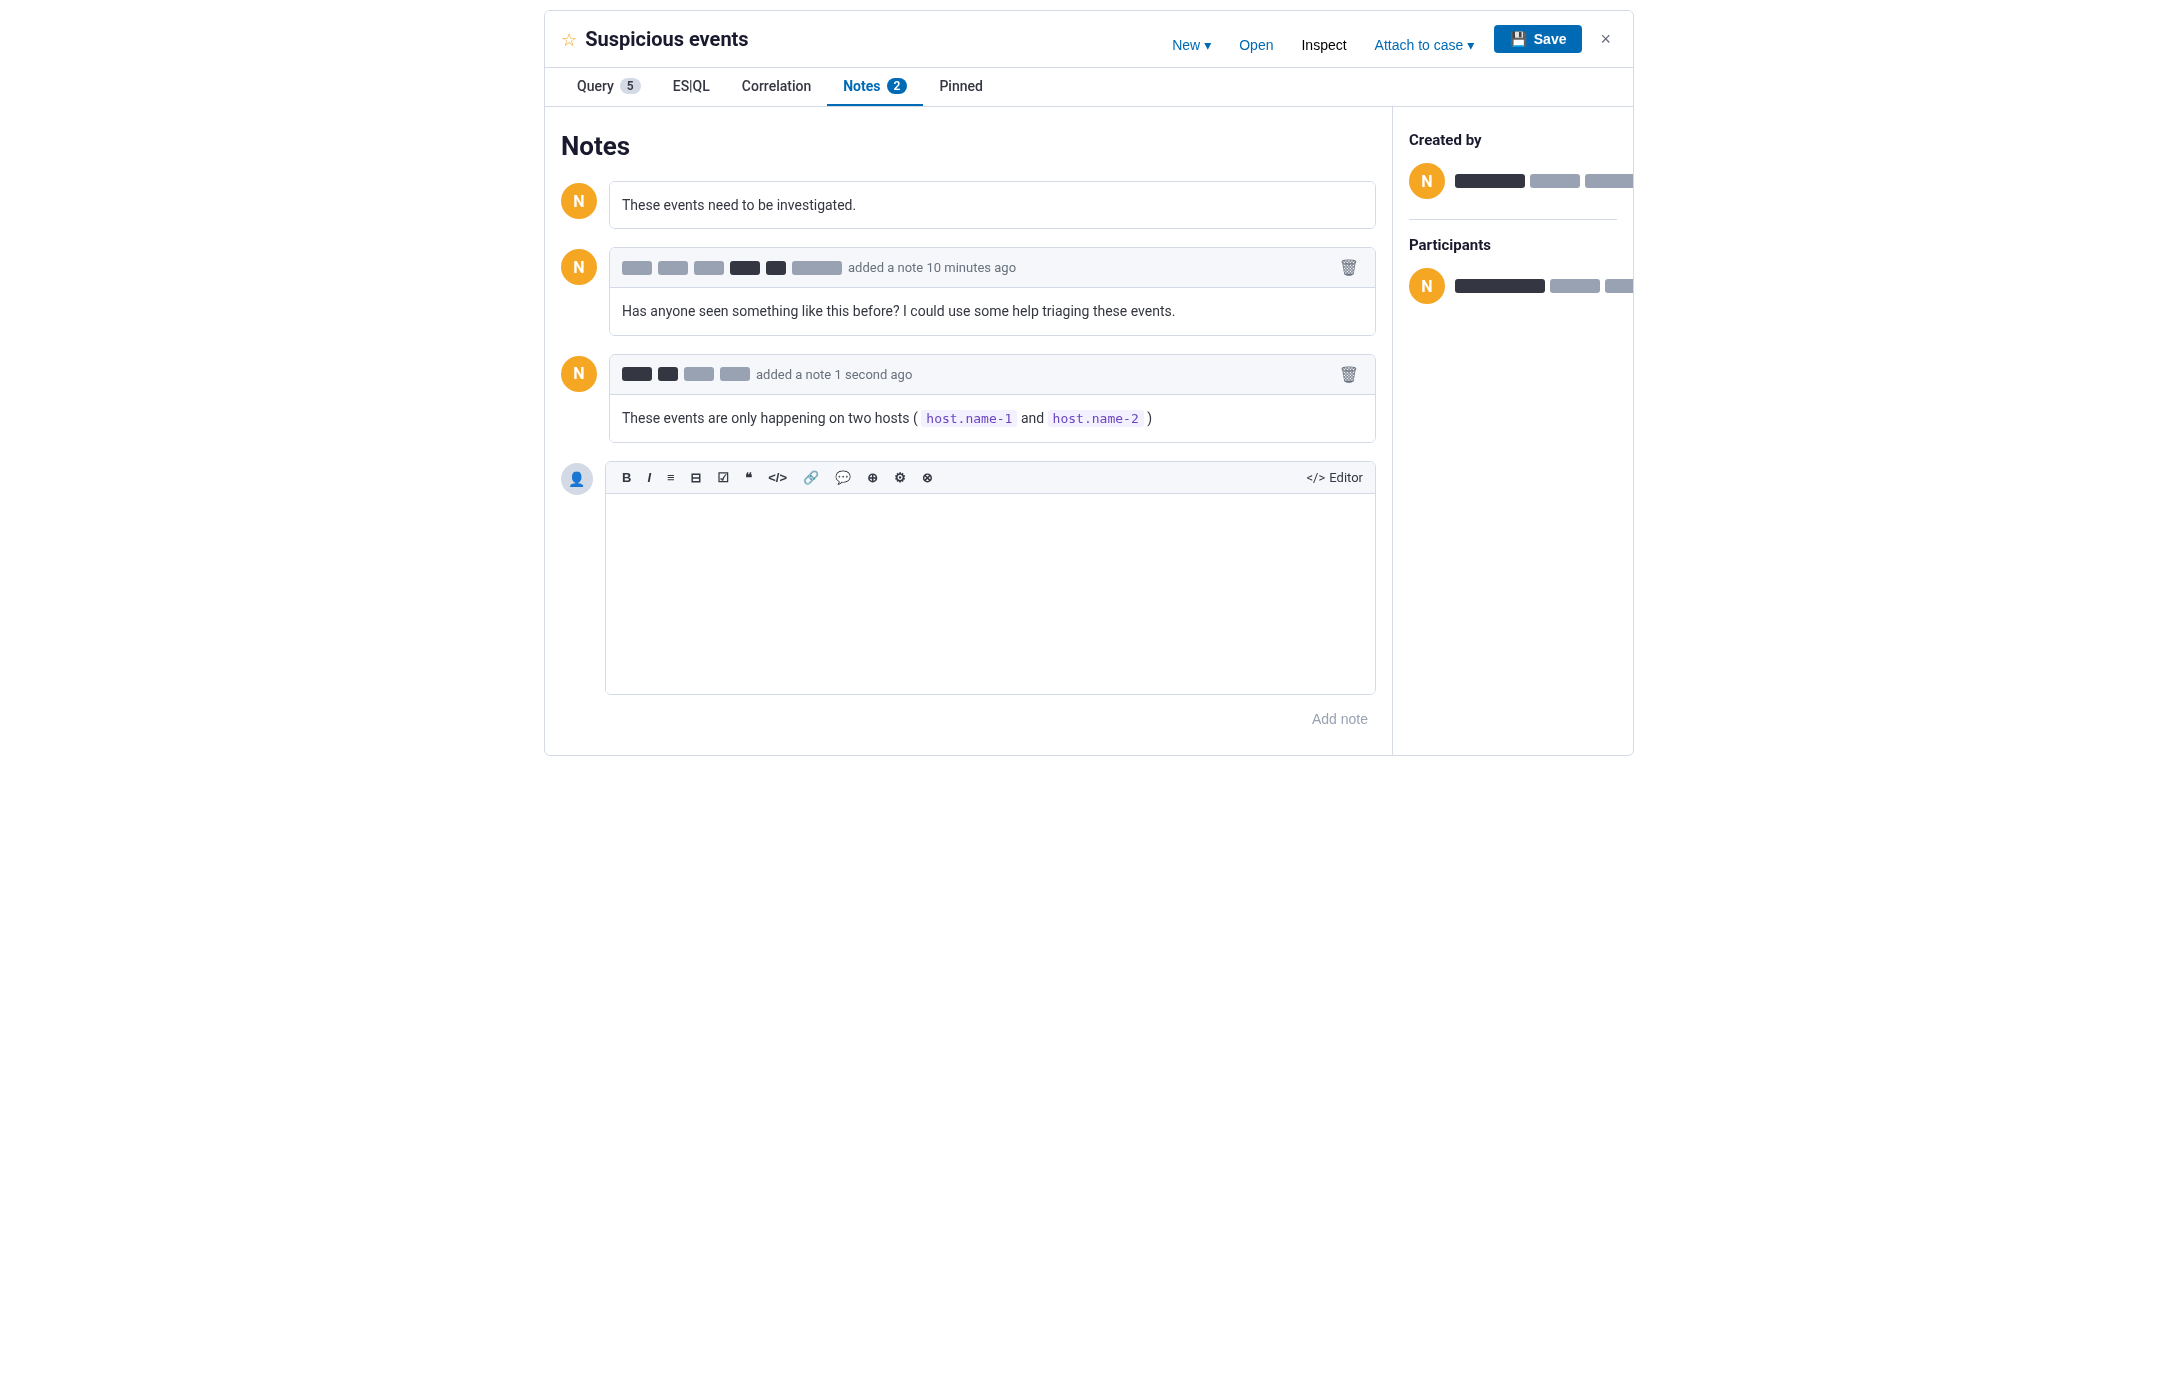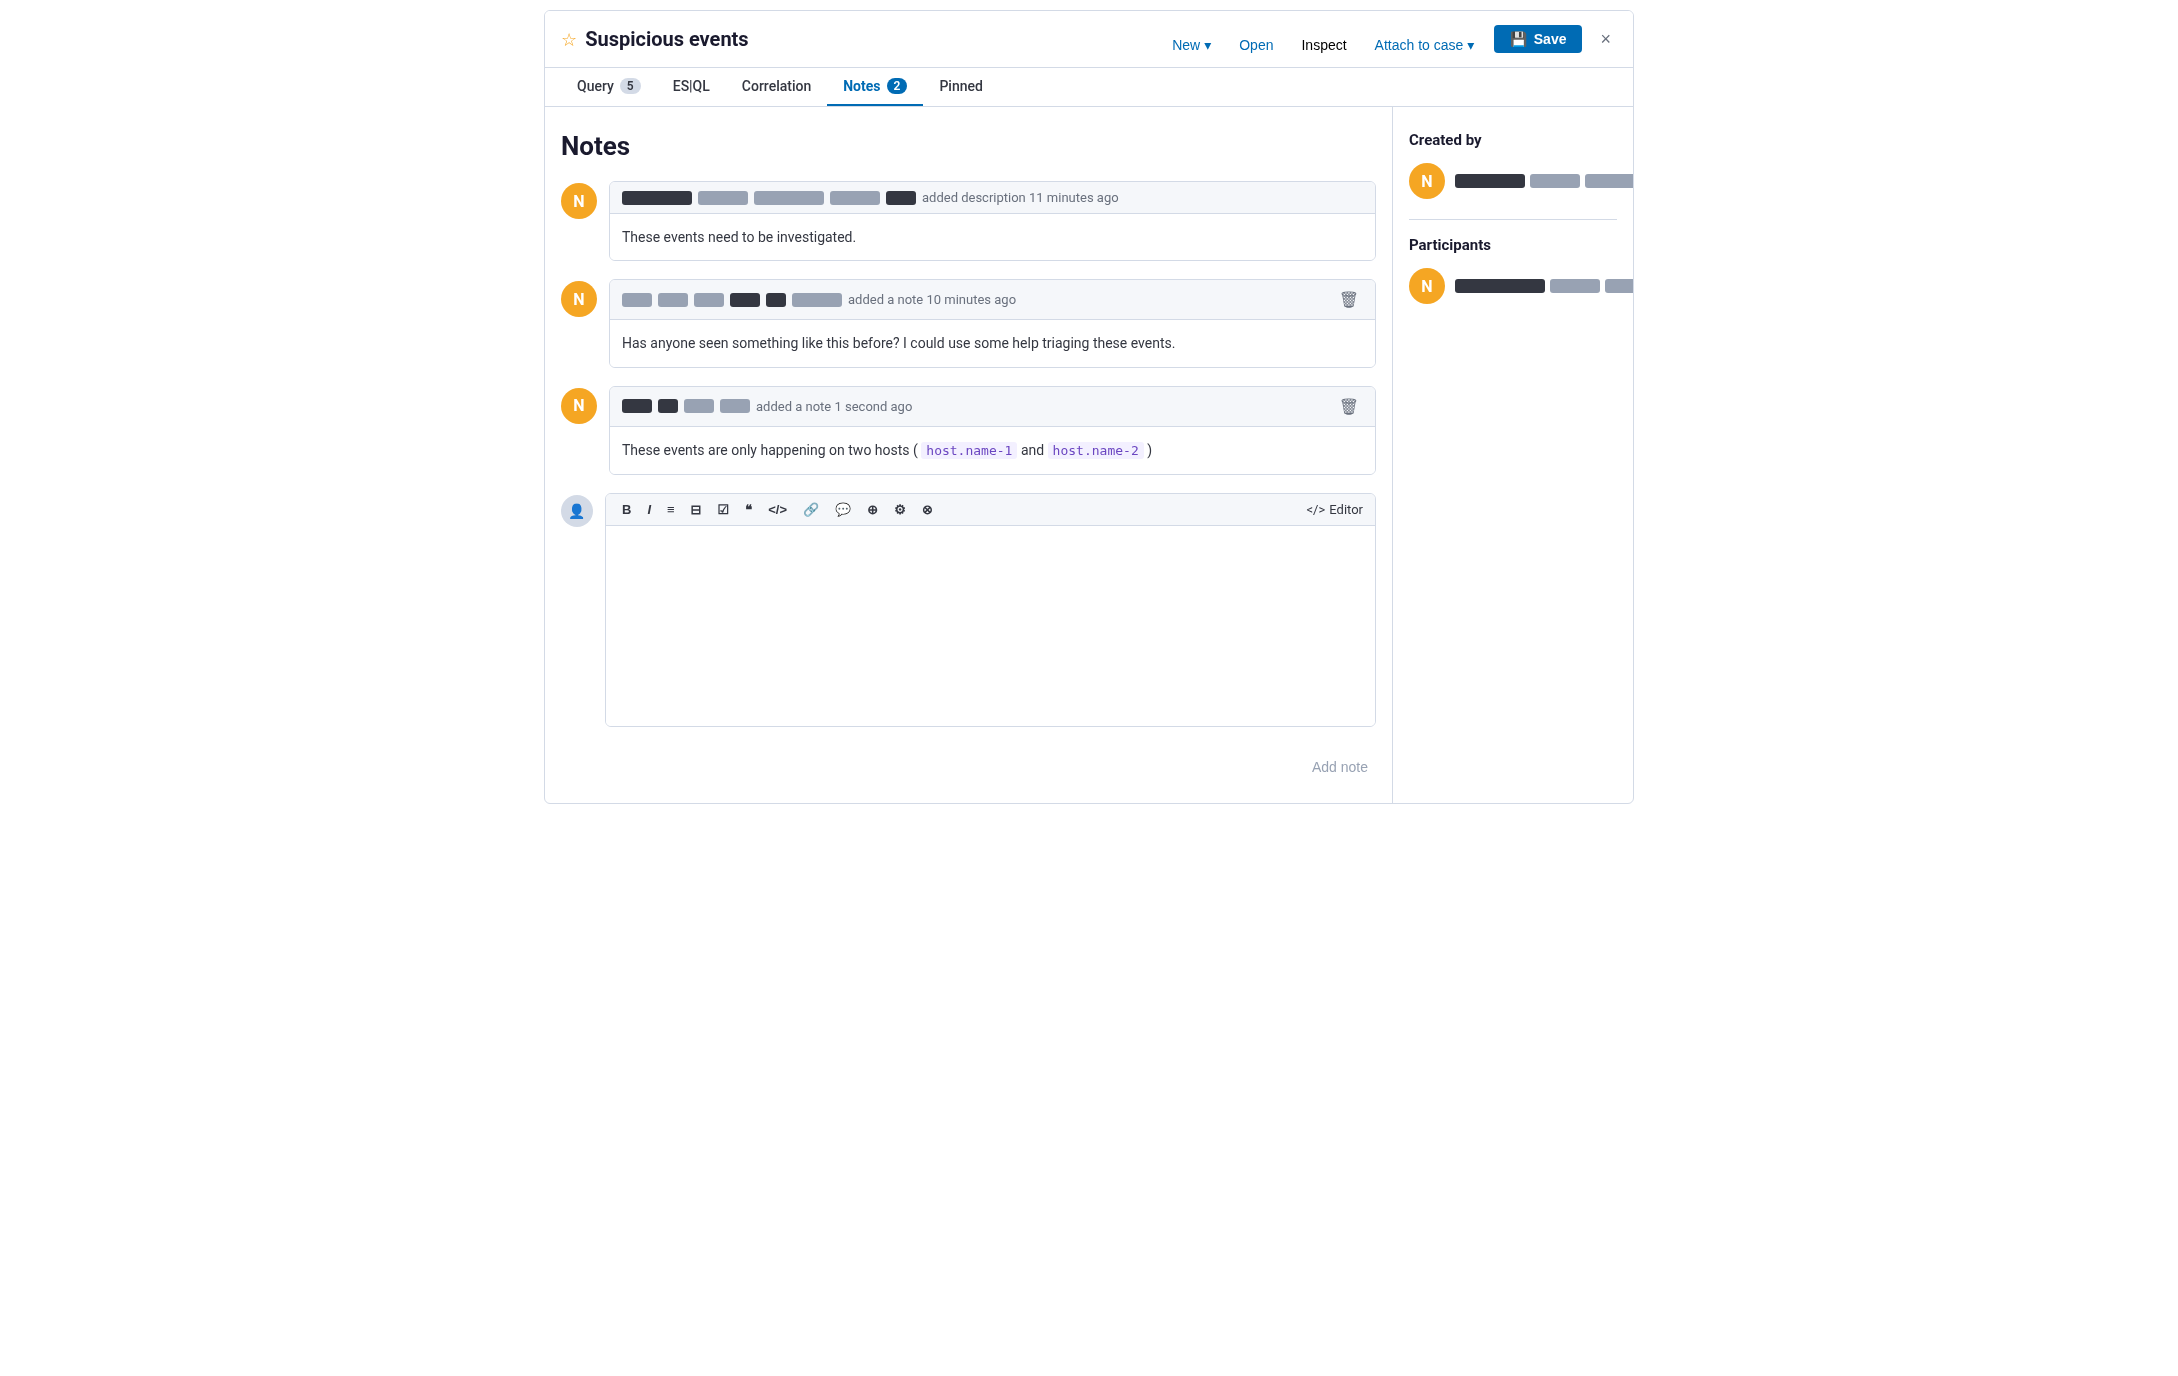--- a/index.html
+++ b/index.html
@@ -297,21 +297,20 @@
       margin-top: 12px;
       padding-right: 0;
     }
     .add-note-btn {
       background: none;
       border: none;
       cursor: pointer;
       color: #98a2b3;
       font-size: 14px;
       padding: 4px 8px;
-      margin-top: 16px;
     }
 
     
     .sidebar-section-title {
       font-size: 15px;
       font-weight: 700;
       color: #1a1a2e;
       margin-bottom: 14px;
     }
     .sidebar-user-row {
@@ -403,30 +402,20 @@
   </div>
 
   <div class="main-content">
 
     <div class="notes-area">
       <h1 class="page-title">Notes</h1>
 
       <div class="note-item">
         <div class="avatar">N</div>
         <div class="note-card">
-          <div class="note-header">
-            <div class="note-header-left">
-              <span class="redacted-block redacted-md"></span>
-              <span class="redacted-block redacted-sm redacted-grey"></span>
-              <span class="redacted-block redacted-md redacted-grey"></span>
-              <span class="redacted-block redacted-sm redacted-grey"></span>
-              <span class="redacted-block redacted-xs"></span>
-              <span class="note-meta">added description 11 minutes ago</span>
-            </div>
-          </div>
           <div class="note-body">These events need to be investigated.</div>
         </div>
       </div>
 
       <div class="note-item">
         <div class="avatar">N</div>
         <div class="note-card">
           <div class="note-header">
             <div class="note-header-left">
               <span class="redacted-block redacted-xs redacted-grey"></span>

